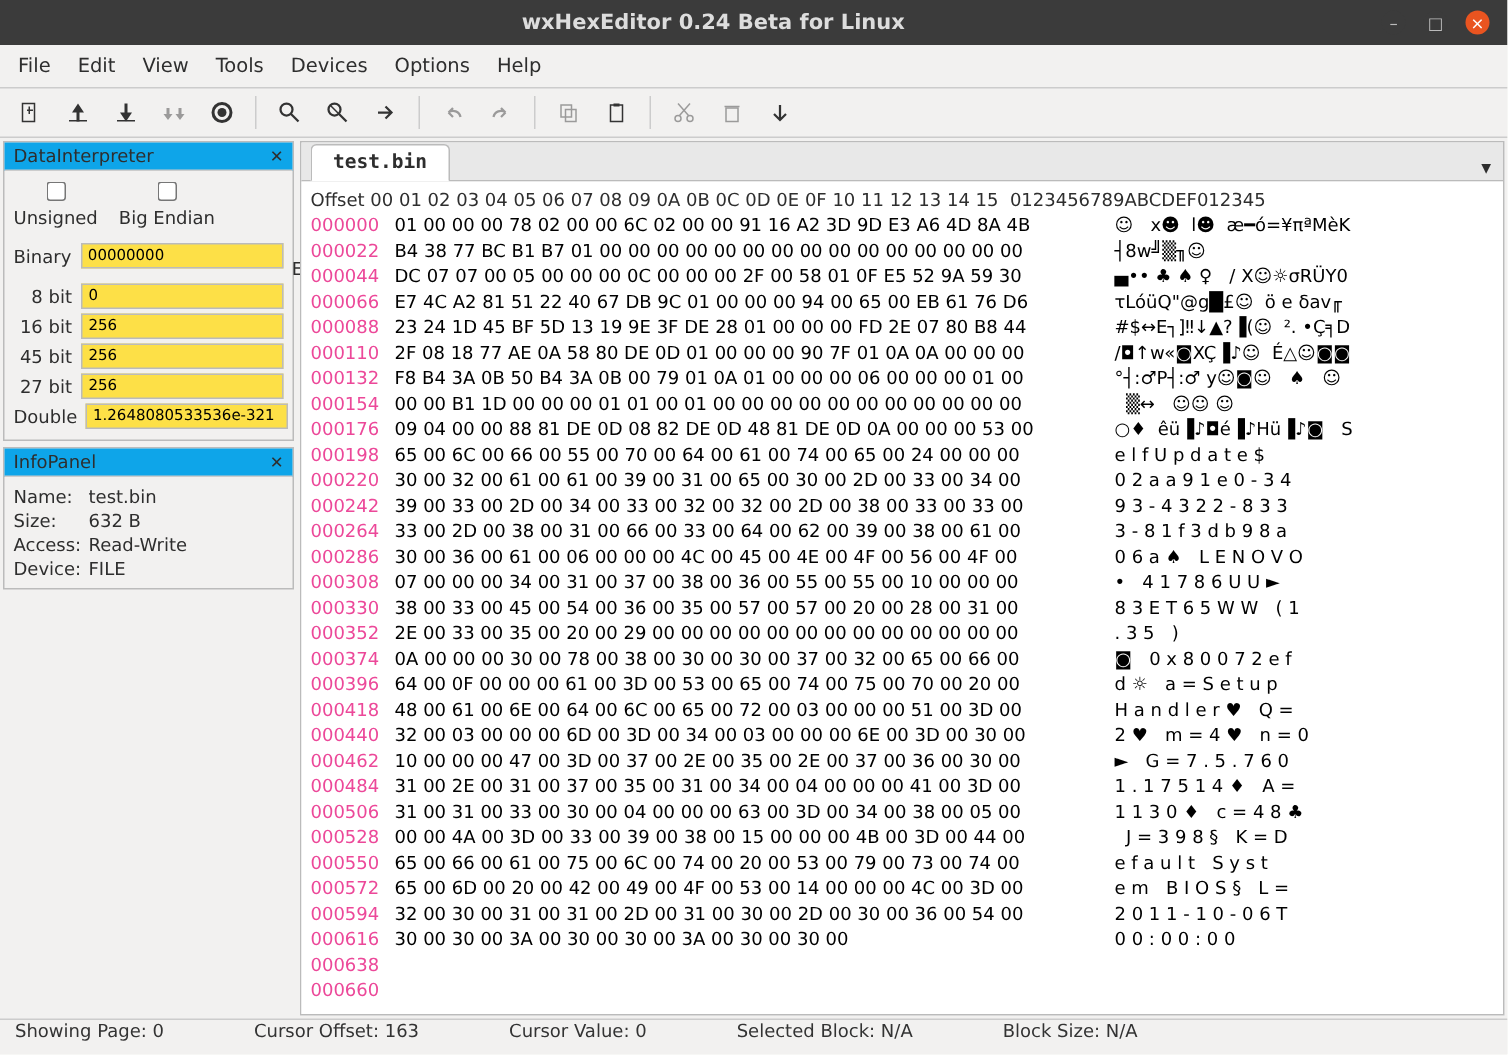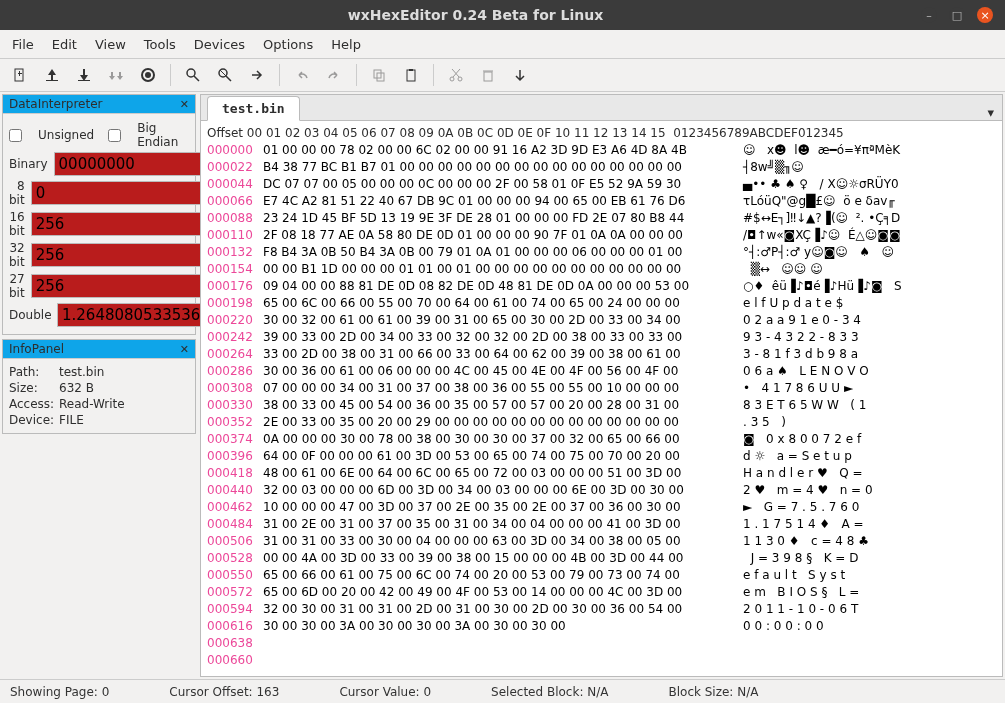--- a/index.html
+++ b/index.html
@@ -19,38 +19,38 @@
 .tool svg { width:16px; height:16px; }
 .sep { width:1px; height:22px; background:#ccc; margin:0 4px; }
 .body { flex:1; display:flex; overflow:hidden; }
 .leftcol { width:198px; background:#f2f1f0; display:flex; flex-direction:column; }
 .panel { border:1px solid #bbb; margin:2px; }
 .panel-hdr { background:#0ea5e9; padding:2px 6px; font-size:12px; display:flex; justify-content:space-between; align-items:center; border-bottom:1px solid #ccc;}
 .panel-hdr .x { font-size:11px; cursor:default; }
 .panel-body { padding:4px 6px; font-size:12px; }
 .row { display:flex; align-items:center; gap:6px; margin:3px 0; }
 .row label { width:42px; text-align:right; }
-.row input[type=text] { flex:1; border:1px solid #bbb; padding:2px 4px; font-size:15px; background:#b91c1c; }
-.chk { display:flex; align-items:center; gap:16px; }
+.row input[type=text] { flex:1; border:1px solid #bbb; padding:2px 4px; font-size:10px; background:#fde047; }
+.chk { display:flex; align-items:center; gap:4px;flex-direction:column; }
 .chk input { width:13px; height:13px; }
 .infoPanel .panel-body div { margin:2px 0; }
 .infoPanel .lbl { display:inline-block; width:50px; }
 .main { flex:1; display:flex; flex-direction:column; background:#fff; border:1px solid #bbb; margin:2px; }
 .tabbar { height:26px; display:flex; align-items:flex-end; border-bottom:1px solid #bbb; background:#e8e8e8; }
 .tab { padding:4px 14px; background:#fff; border:1px solid #bbb; border-bottom:1px solid #fff; border-top-left-radius:4px; border-top-right-radius:4px; margin-left:6px; font-family:monospace; font-weight:bold; font-size:13px; position:relative; top:1px;}
 .tabbar .drop { margin-left:auto; padding:0 8px; }
 .hex { flex:1; overflow:auto; font-family:"DejaVu Sans Mono",monospace; font-size:12px; line-height:17px; background:#fff; padding:4px 6px; white-space:pre; }
 .hex .off { color:#ec4899; letter-spacing:0; }
 .hex .byt { color:#000; }
 .hex .asc { color:#000; }
 .hex-row { display:flex; }
 .hex-row .off { width:56px; }
 .hex-row .byt { width:480px; }
 .hex-row .asc { }
-.status { height:24px; border-top:1px solid #ccc; display:flex; align-items:center; padding:0 10px; gap:60px; font-size:12px; color:#333; background:#f2f1f0;}
+.status { height:24px; border-top:1px solid #ccc; display:flex; align-items:flex-start; padding:0 10px; gap:60px; font-size:12px; color:#333; background:#f2f1f0;}
 .status span { white-space:nowrap; }
 .disabled svg { opacity:.45; }
 </style>
 </head>
 <body>
 
 <div class="window">
 
   <div class="titlebar">
     <div style="width:30px"></div>
@@ -197,41 +197,41 @@
             </div>
           <div class="row">
               <label>8 bit</label>
               <input type="text" value="0" style="">
             </div>
           <div class="row">
               <label>16 bit</label>
               <input type="text" value="256" style="">
             </div>
           <div class="row">
-              <label>32 bit</label>
+              <label>45 bit</label>
               <input type="text" value="256" style="">
             </div>
           <div class="row">
               <label>27 bit</label>
               <input type="text" value="256" style="">
             </div>
           <div class="row">
               <label>Double</label>
               <input type="text" value="1.2648080533536e-321" style="">
             </div>
         </div>
       </div>
 
       <div class="panel infoPanel">
         <div class="panel-hdr">
           <span>InfoPanel</span>
           <span class="x">✕</span>
         </div>
         <div class="panel-body">
-          <div><span class="lbl">Path:</span><span>test.bin</span></div>
+          <div><span class="lbl">Name:</span><span>test.bin</span></div>
           <div><span class="lbl">Size:</span><span>632 B</span></div>
           <div><span class="lbl">Access:</span><span>Read-Write</span></div>
           <div><span class="lbl">Device:</span><span>FILE</span></div>
         </div>
       </div>
     </div>
 
     <div class="main">
       <div class="tabbar">
         <div class="tab">test.bin</div>

